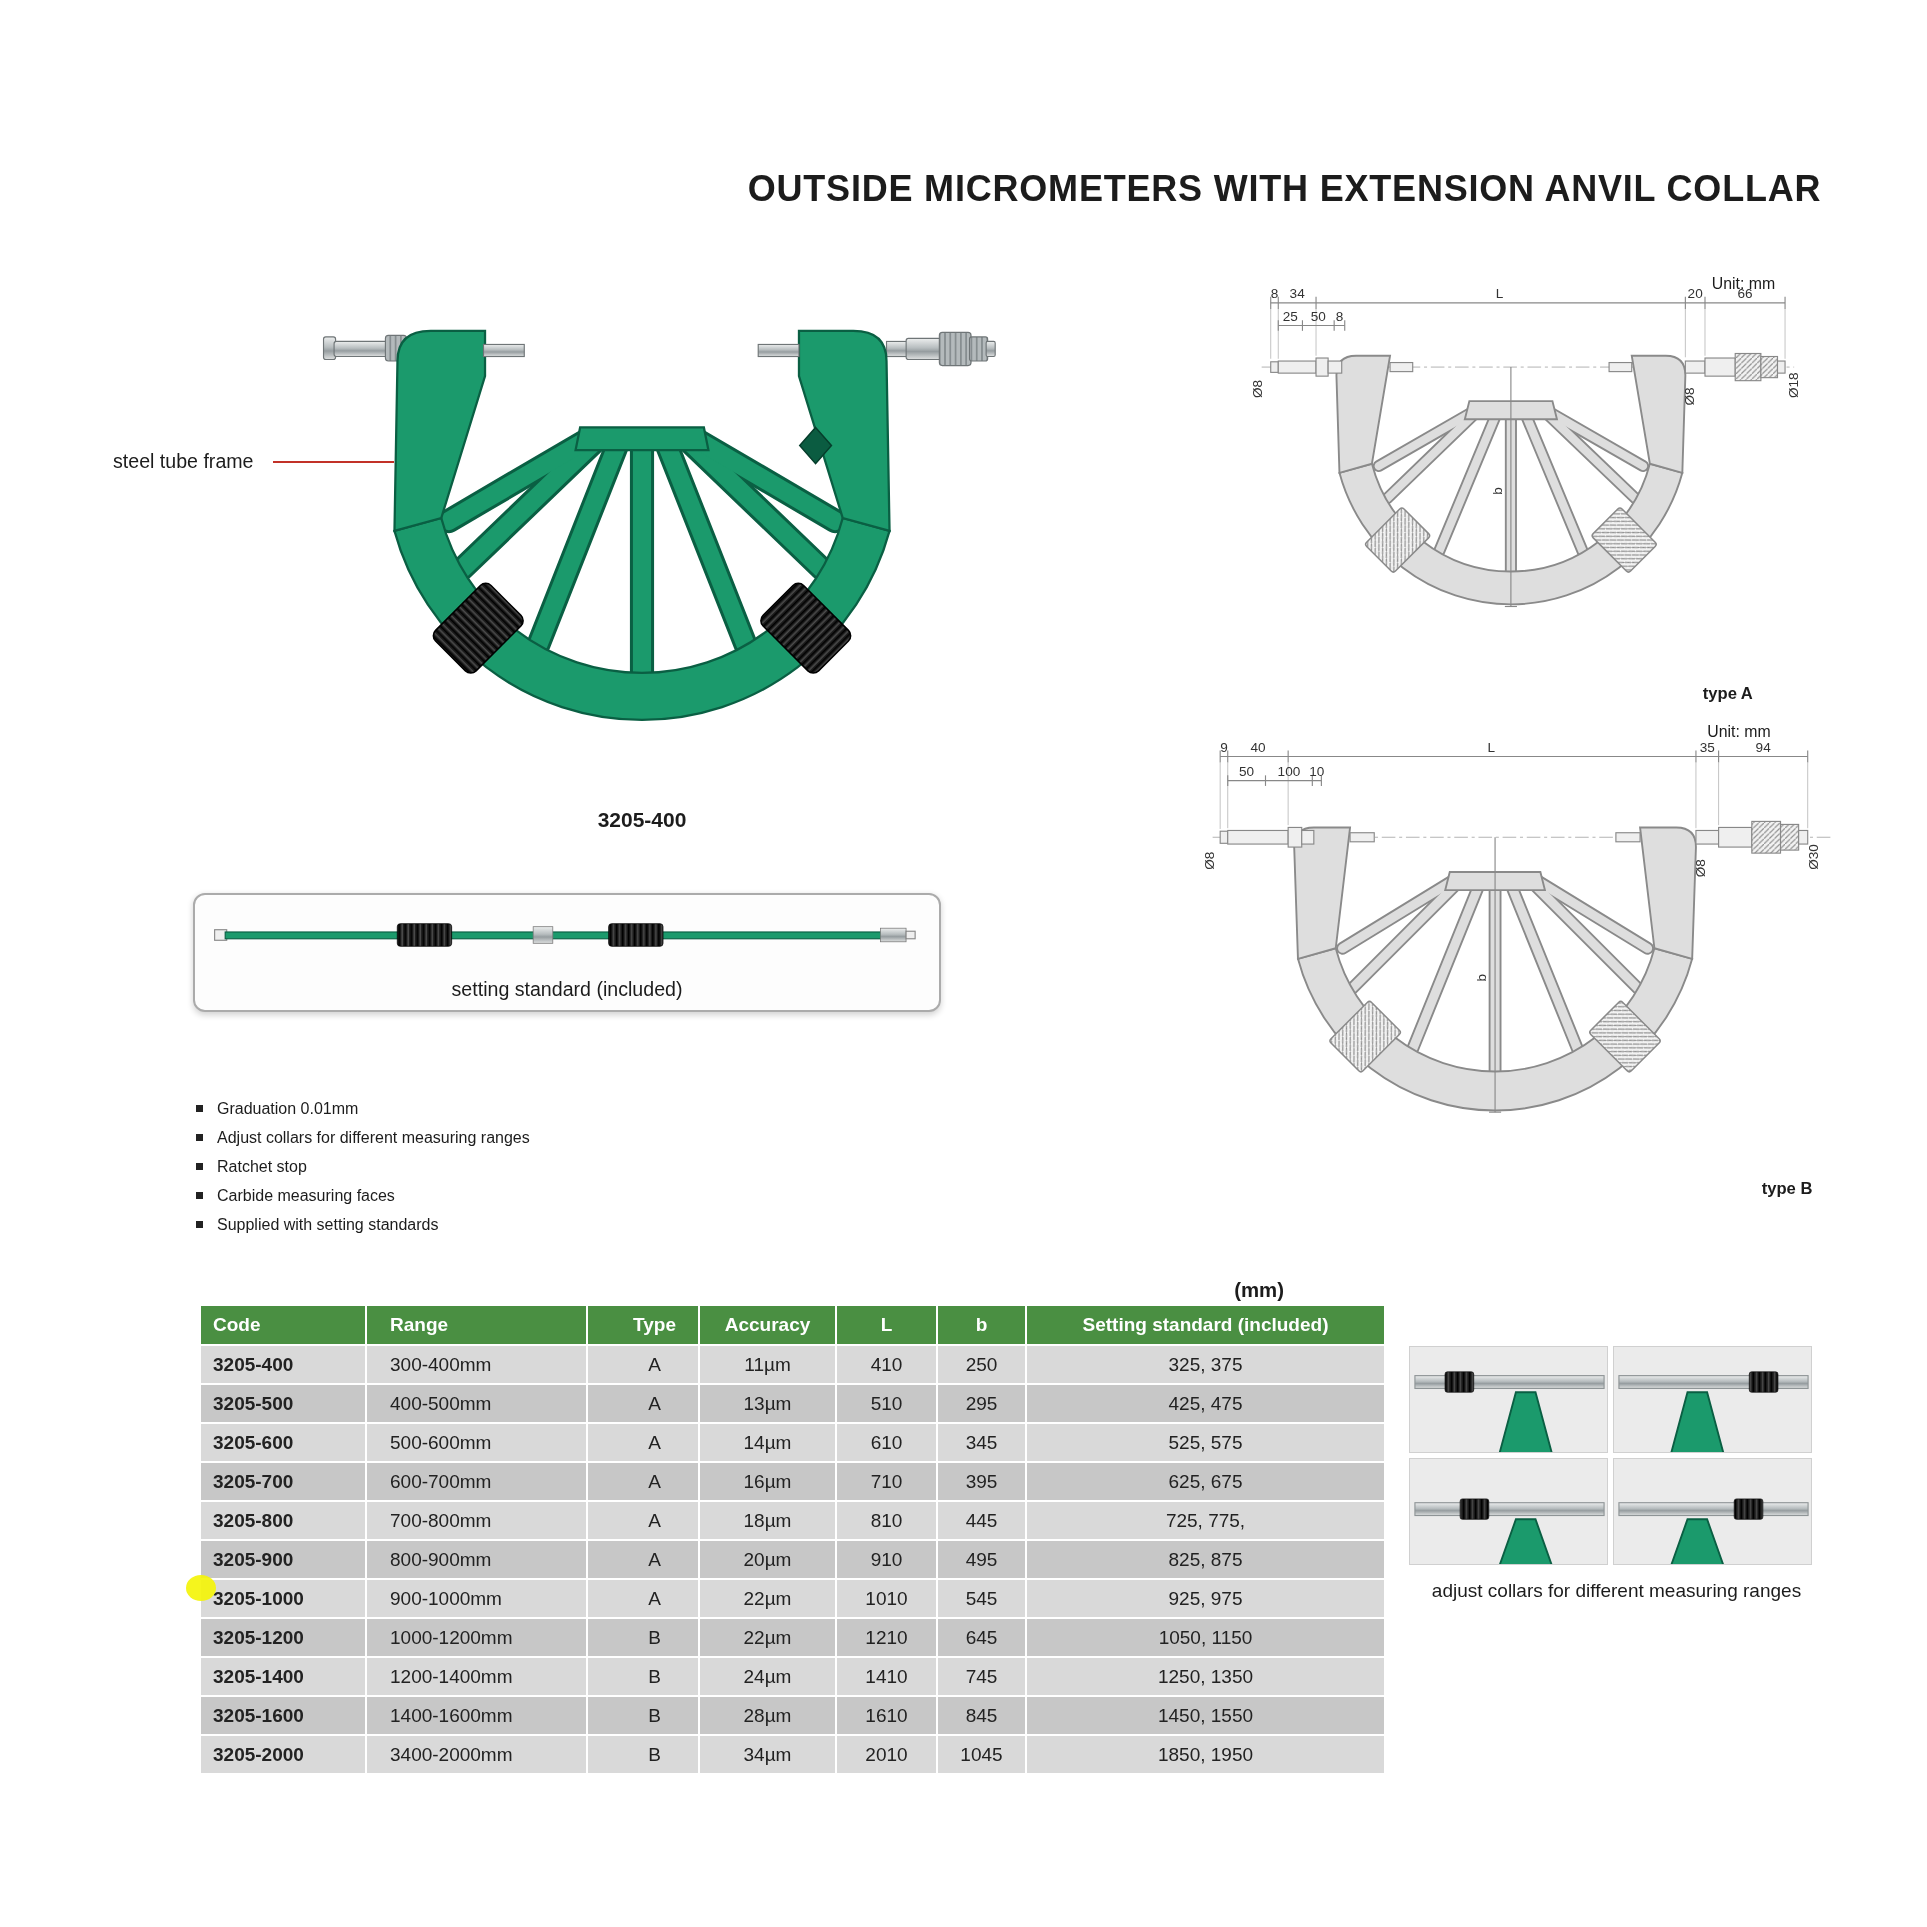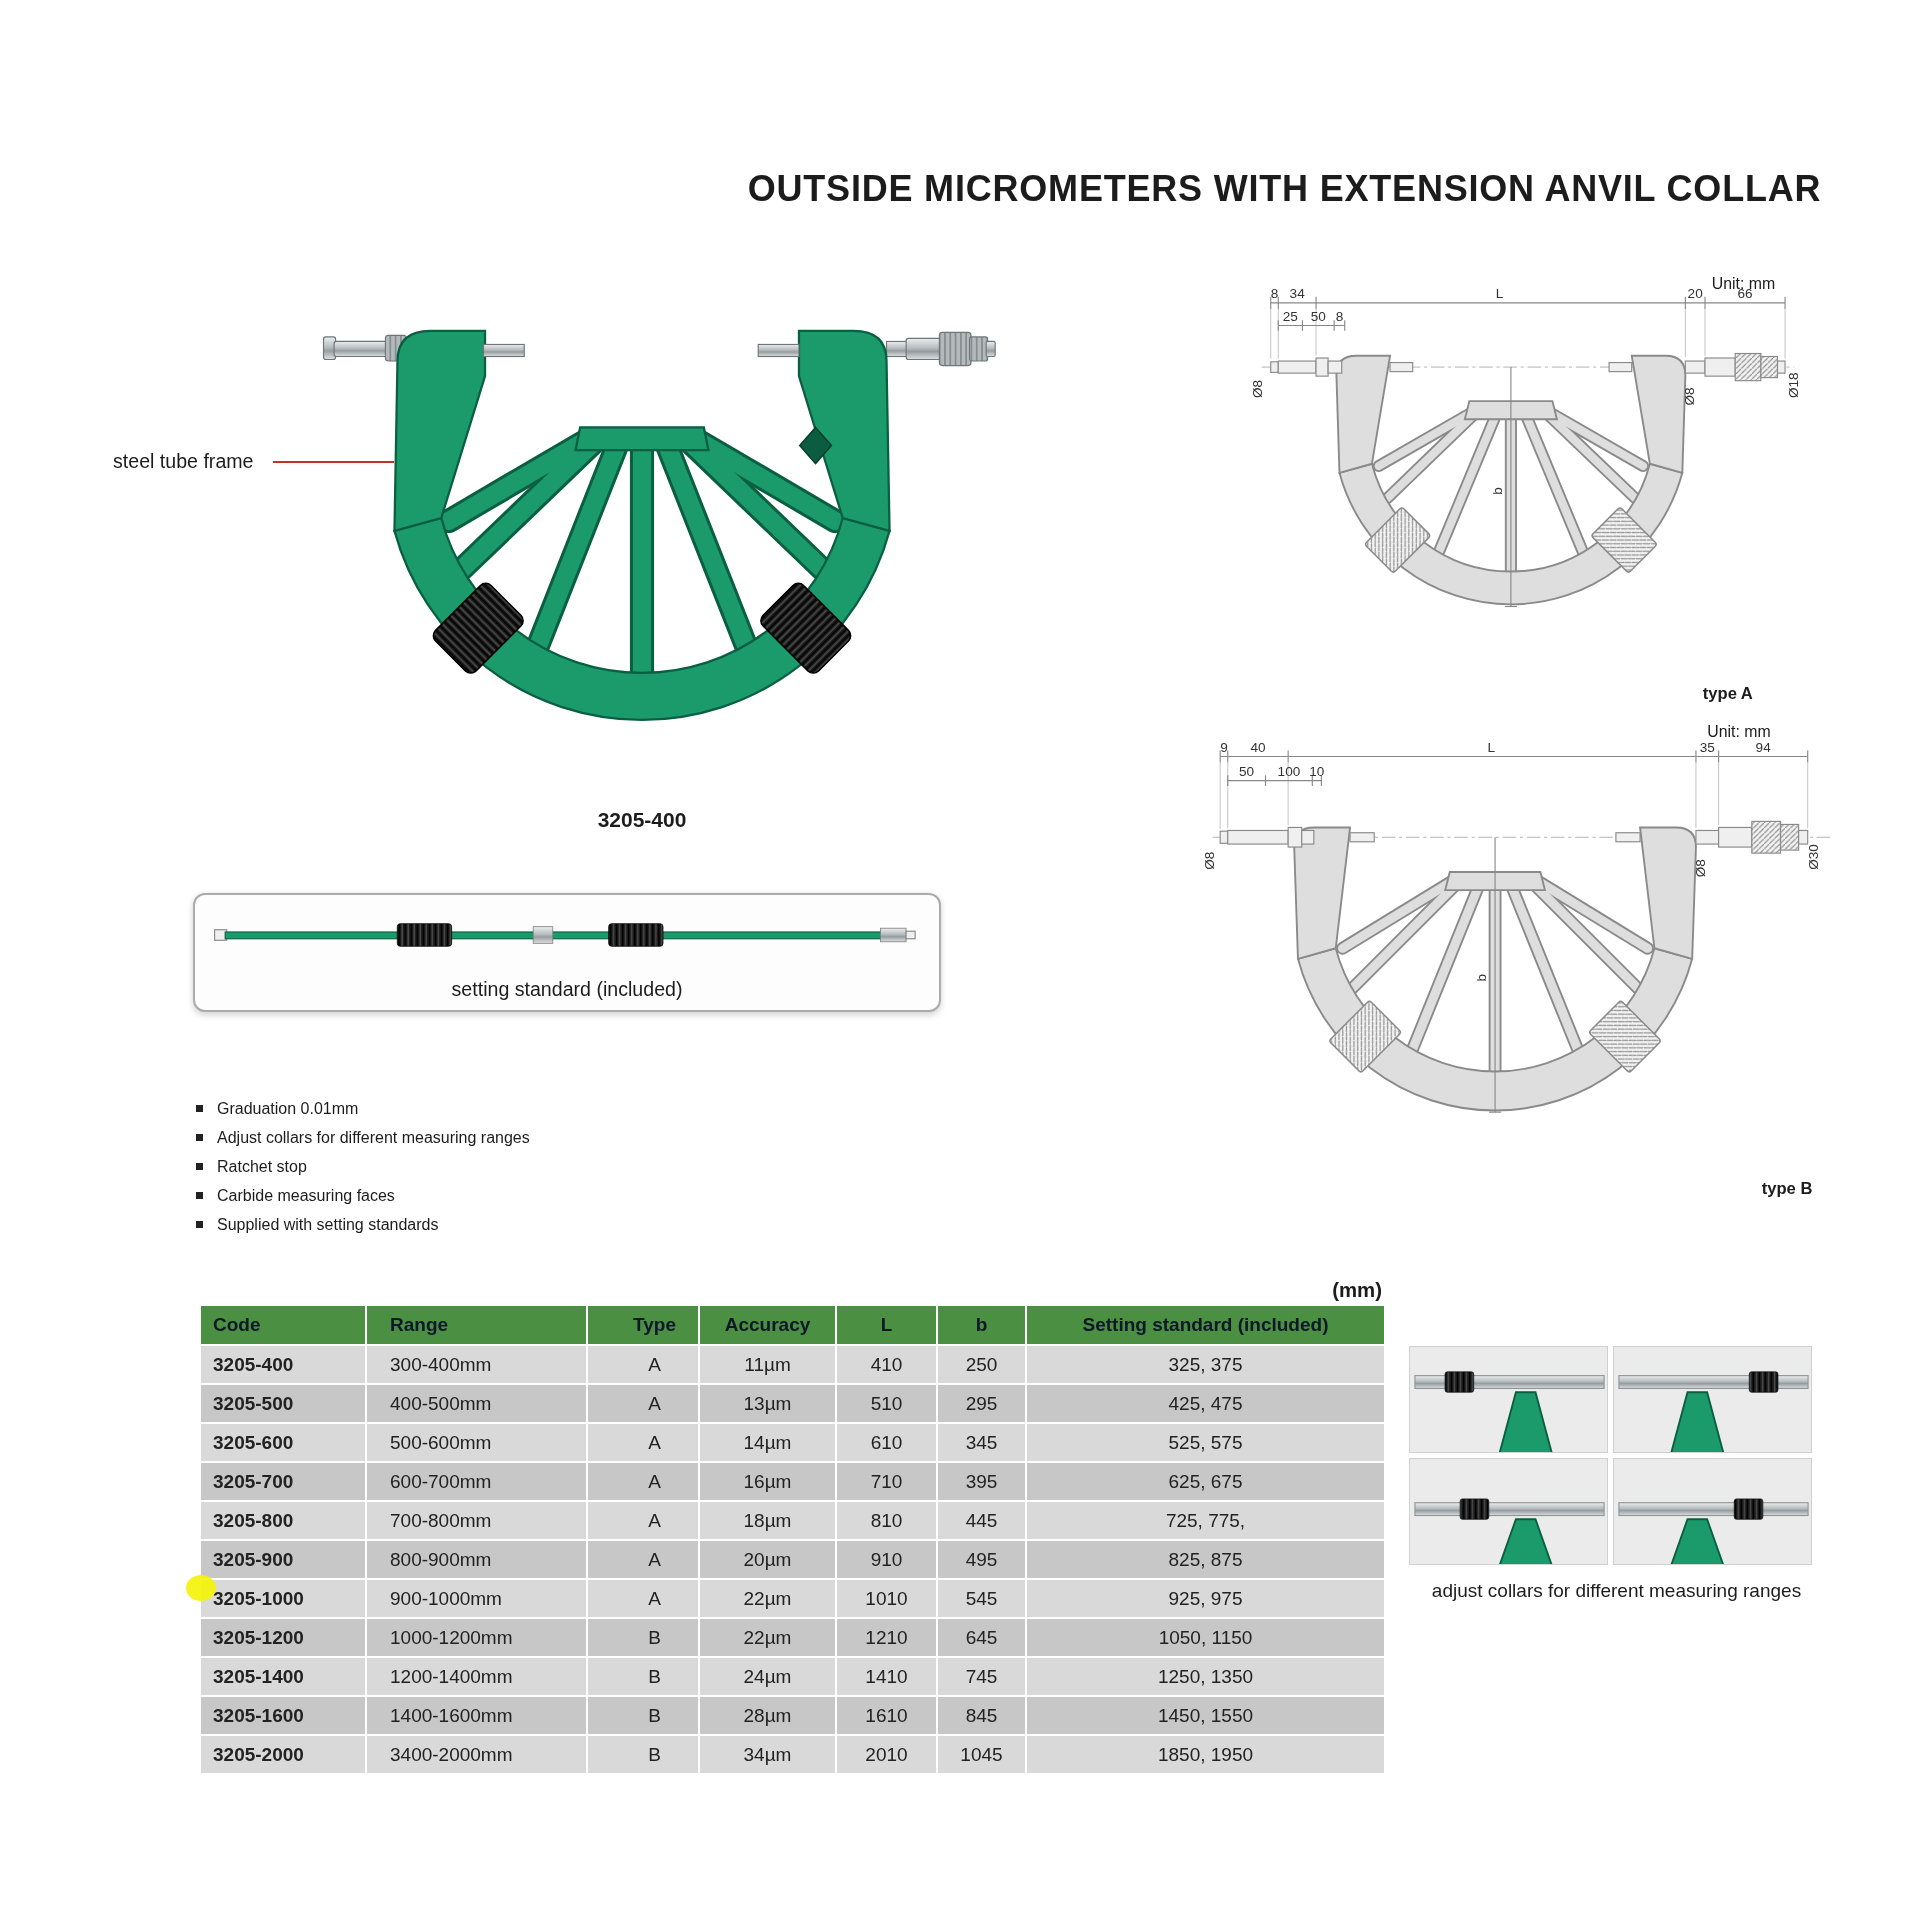--- a/index.html
+++ b/index.html
@@ -11,23 +11,23 @@
   #title{left:665px;top:168px;width:1239px;text-align:center;font-size:36px;font-weight:bold;letter-spacing:0.8px;}
   #frame-label{left:113px;top:450px;font-size:19.6px;}
   #frame-leader{left:273px;top:461px;width:121px;height:2.3px;background:#c23128;}
   #mic{left:287px;top:272px;}
   #model-caption{left:491px;top:808px;width:302px;text-align:center;font-size:21px;font-weight:bold;}
   #setting-box{left:193px;top:893px;width:744px;height:115px;border:2.3px solid #ababab;border-radius:12px;background:#fdfdfd;box-shadow:0 2.3px 6px rgba(0,0,0,0.18);}
   #setting-caption{position:absolute;left:0;right:0;bottom:9px;text-align:center;font-size:19.6px;}
   #features{left:190px;top:1094px;list-style:none;margin:0;padding:0;}
   #features li{font-size:16px;line-height:29px;position:relative;padding-left:27px;}
   #features li::before{content:"";position:absolute;left:6px;top:11.3px;width:6.8px;height:6.8px;background:#222;}
-  #mm-note{left:1217px;top:1279px;width:165px;text-align:right;font-size:20.4px;font-weight:bold;}
+  #mm-note{left:1119px;top:1279px;width:165px;text-align:right;font-size:20.4px;font-weight:bold;}
   #spec-table{left:199px;top:1304px;border-collapse:separate;border-spacing:2.3px;font-size:19px;table-layout:fixed;}
-  #spec-table th{background:#4a8f42;color:#0f172a;font-weight:bold;height:36px;text-align:center;}
+  #spec-table th{background:#4a8f42;color:#ffffff;font-weight:bold;height:36px;text-align:center;}
   #spec-table td{height:35px;color:#222;text-align:center;}
   #spec-table tbody tr:nth-child(odd) td{background:#d9d9d9;}
   #spec-table tbody tr:nth-child(even) td{background:#c7c7c7;}
   .col0{width:151px;text-align:left !important;padding-left:12px;}
   .col1{width:195px;text-align:left !important;padding-left:23px;}
   .col2{width:85px;padding-left:24px;} .col3{width:133px;} .col4{width:97px;} .col5{width:85px;} .col6{width:355px;}
   td.col0{font-weight:bold;}
   #highlight-dot{left:186px;top:1575px;width:30px;height:26px;border-radius:50%;background:#f4f40a;opacity:.92;}
   #photos{left:1409px;top:1346px;display:grid;grid-template-columns:199px 199px;grid-auto-rows:107px;gap:4.5px;}
   .photo-cell{background:#ebebeb;border:0.8px solid #d0d0d0;overflow:hidden;}

